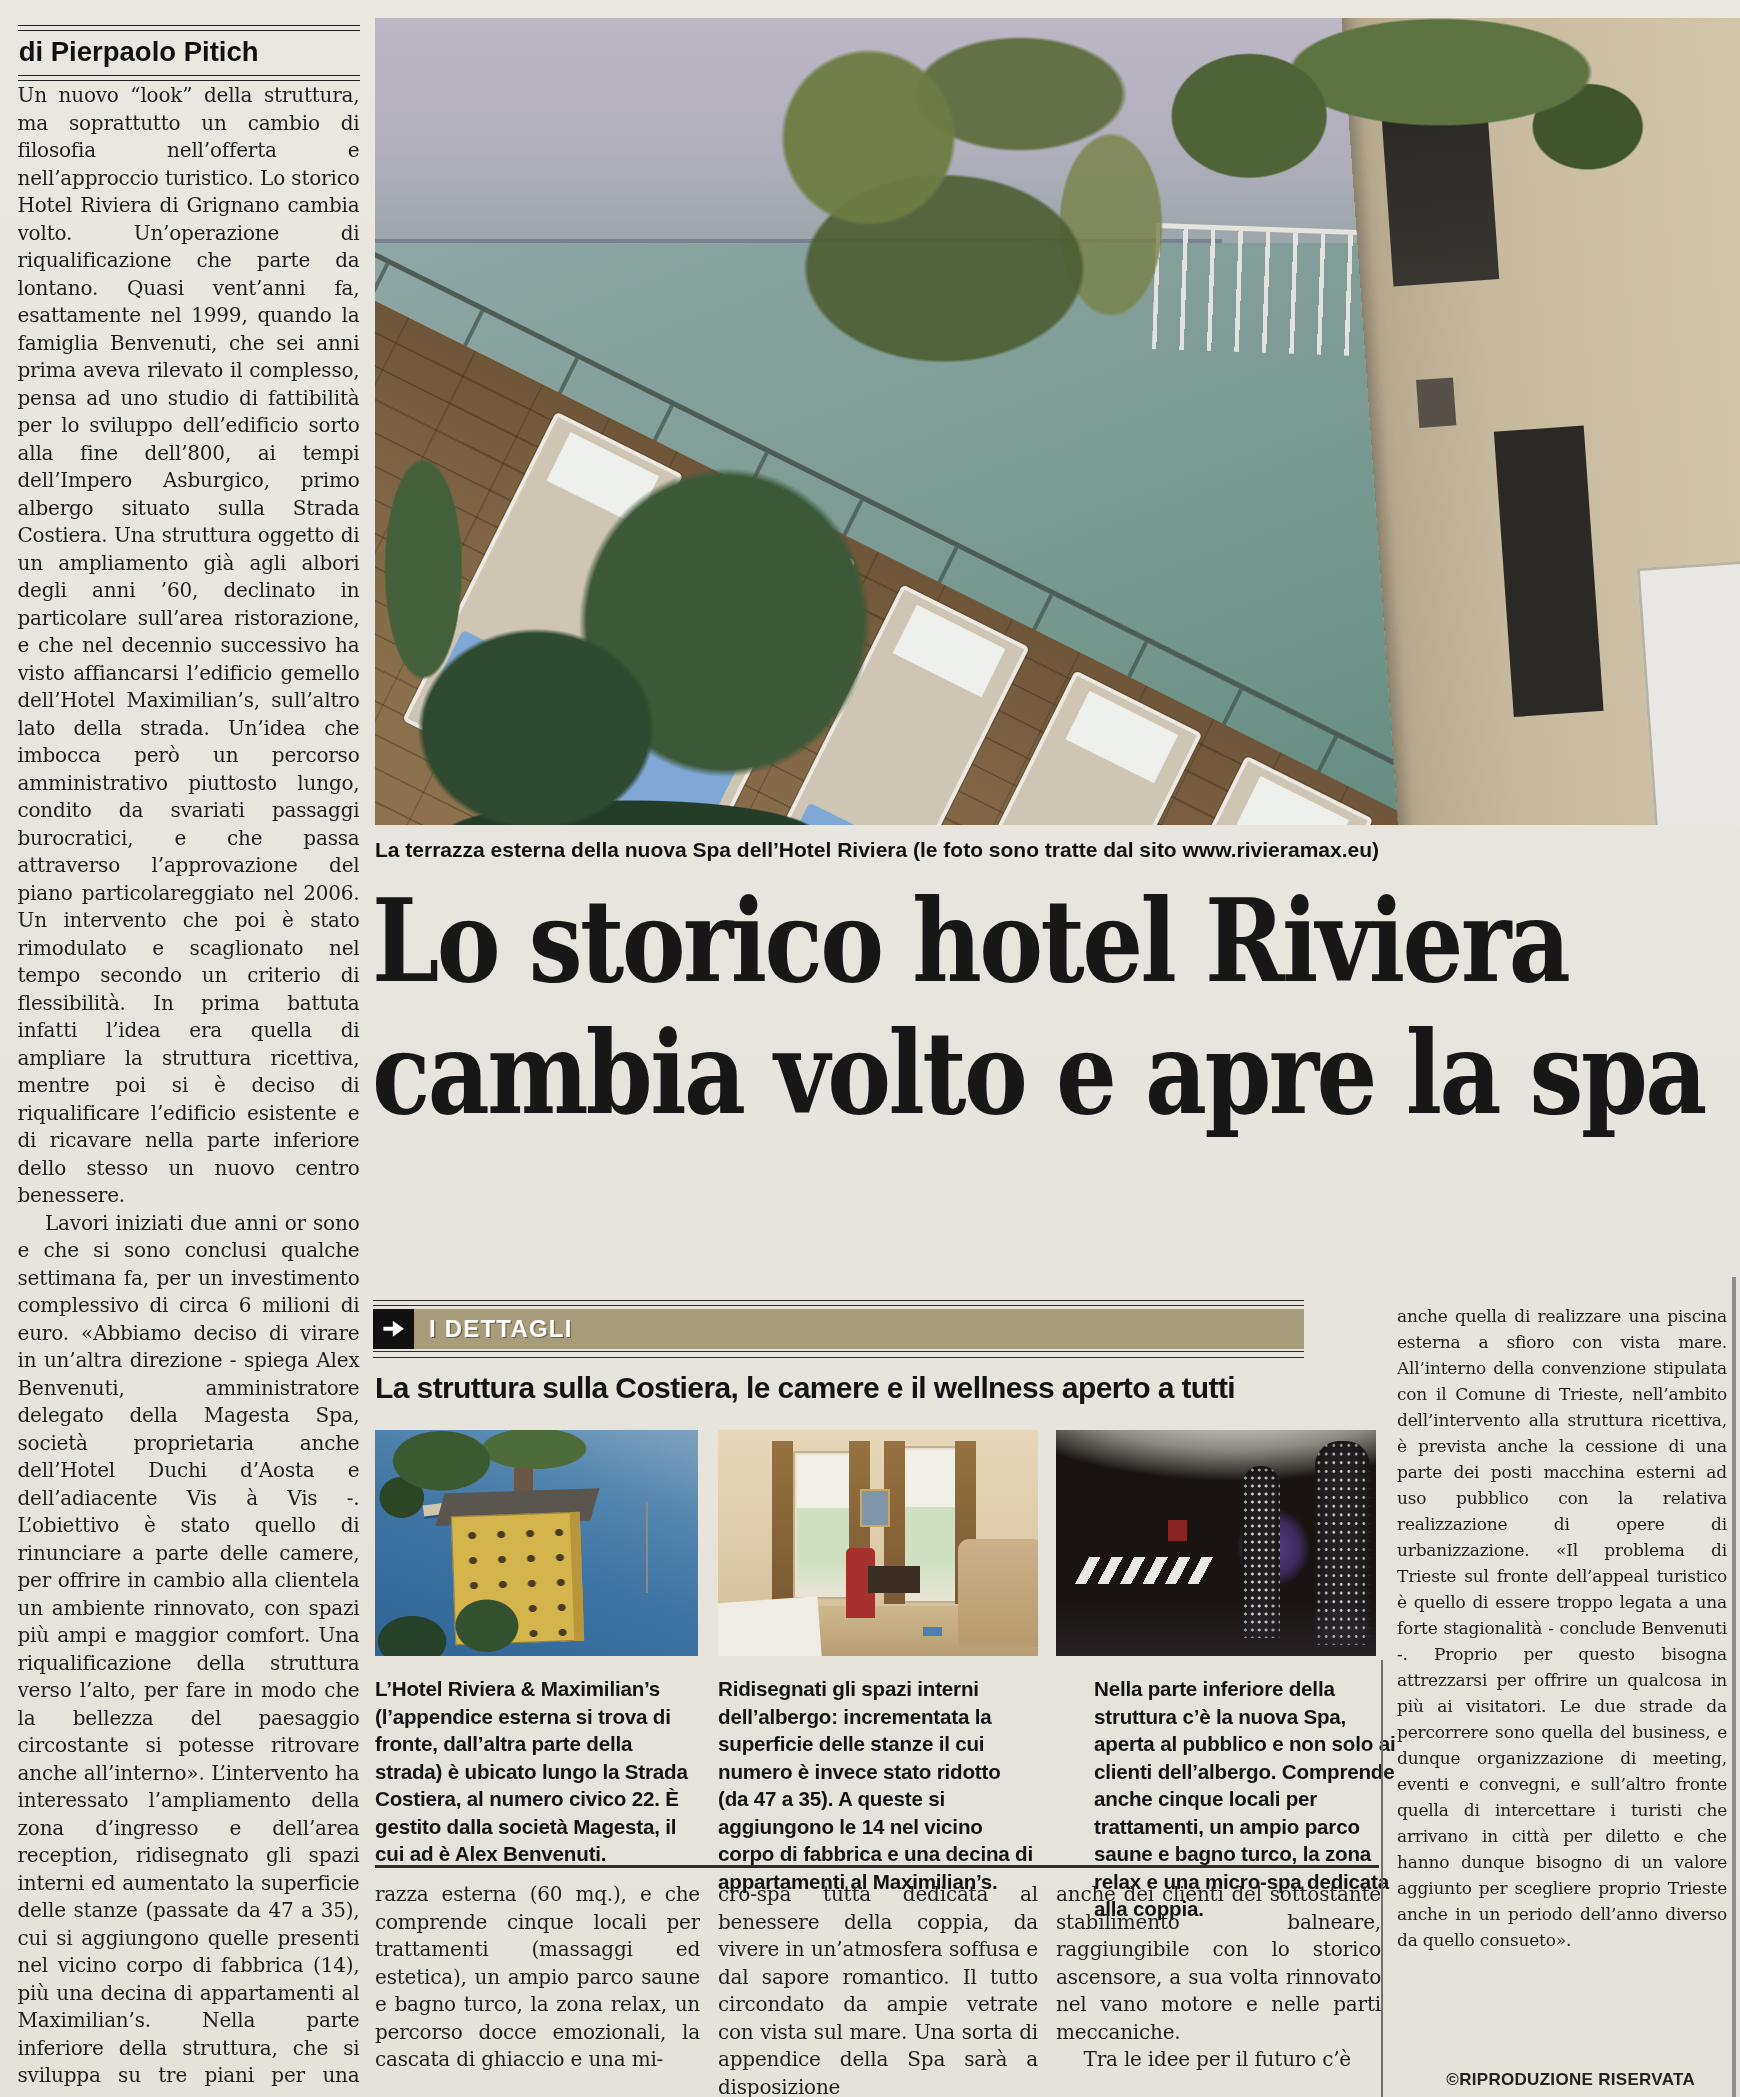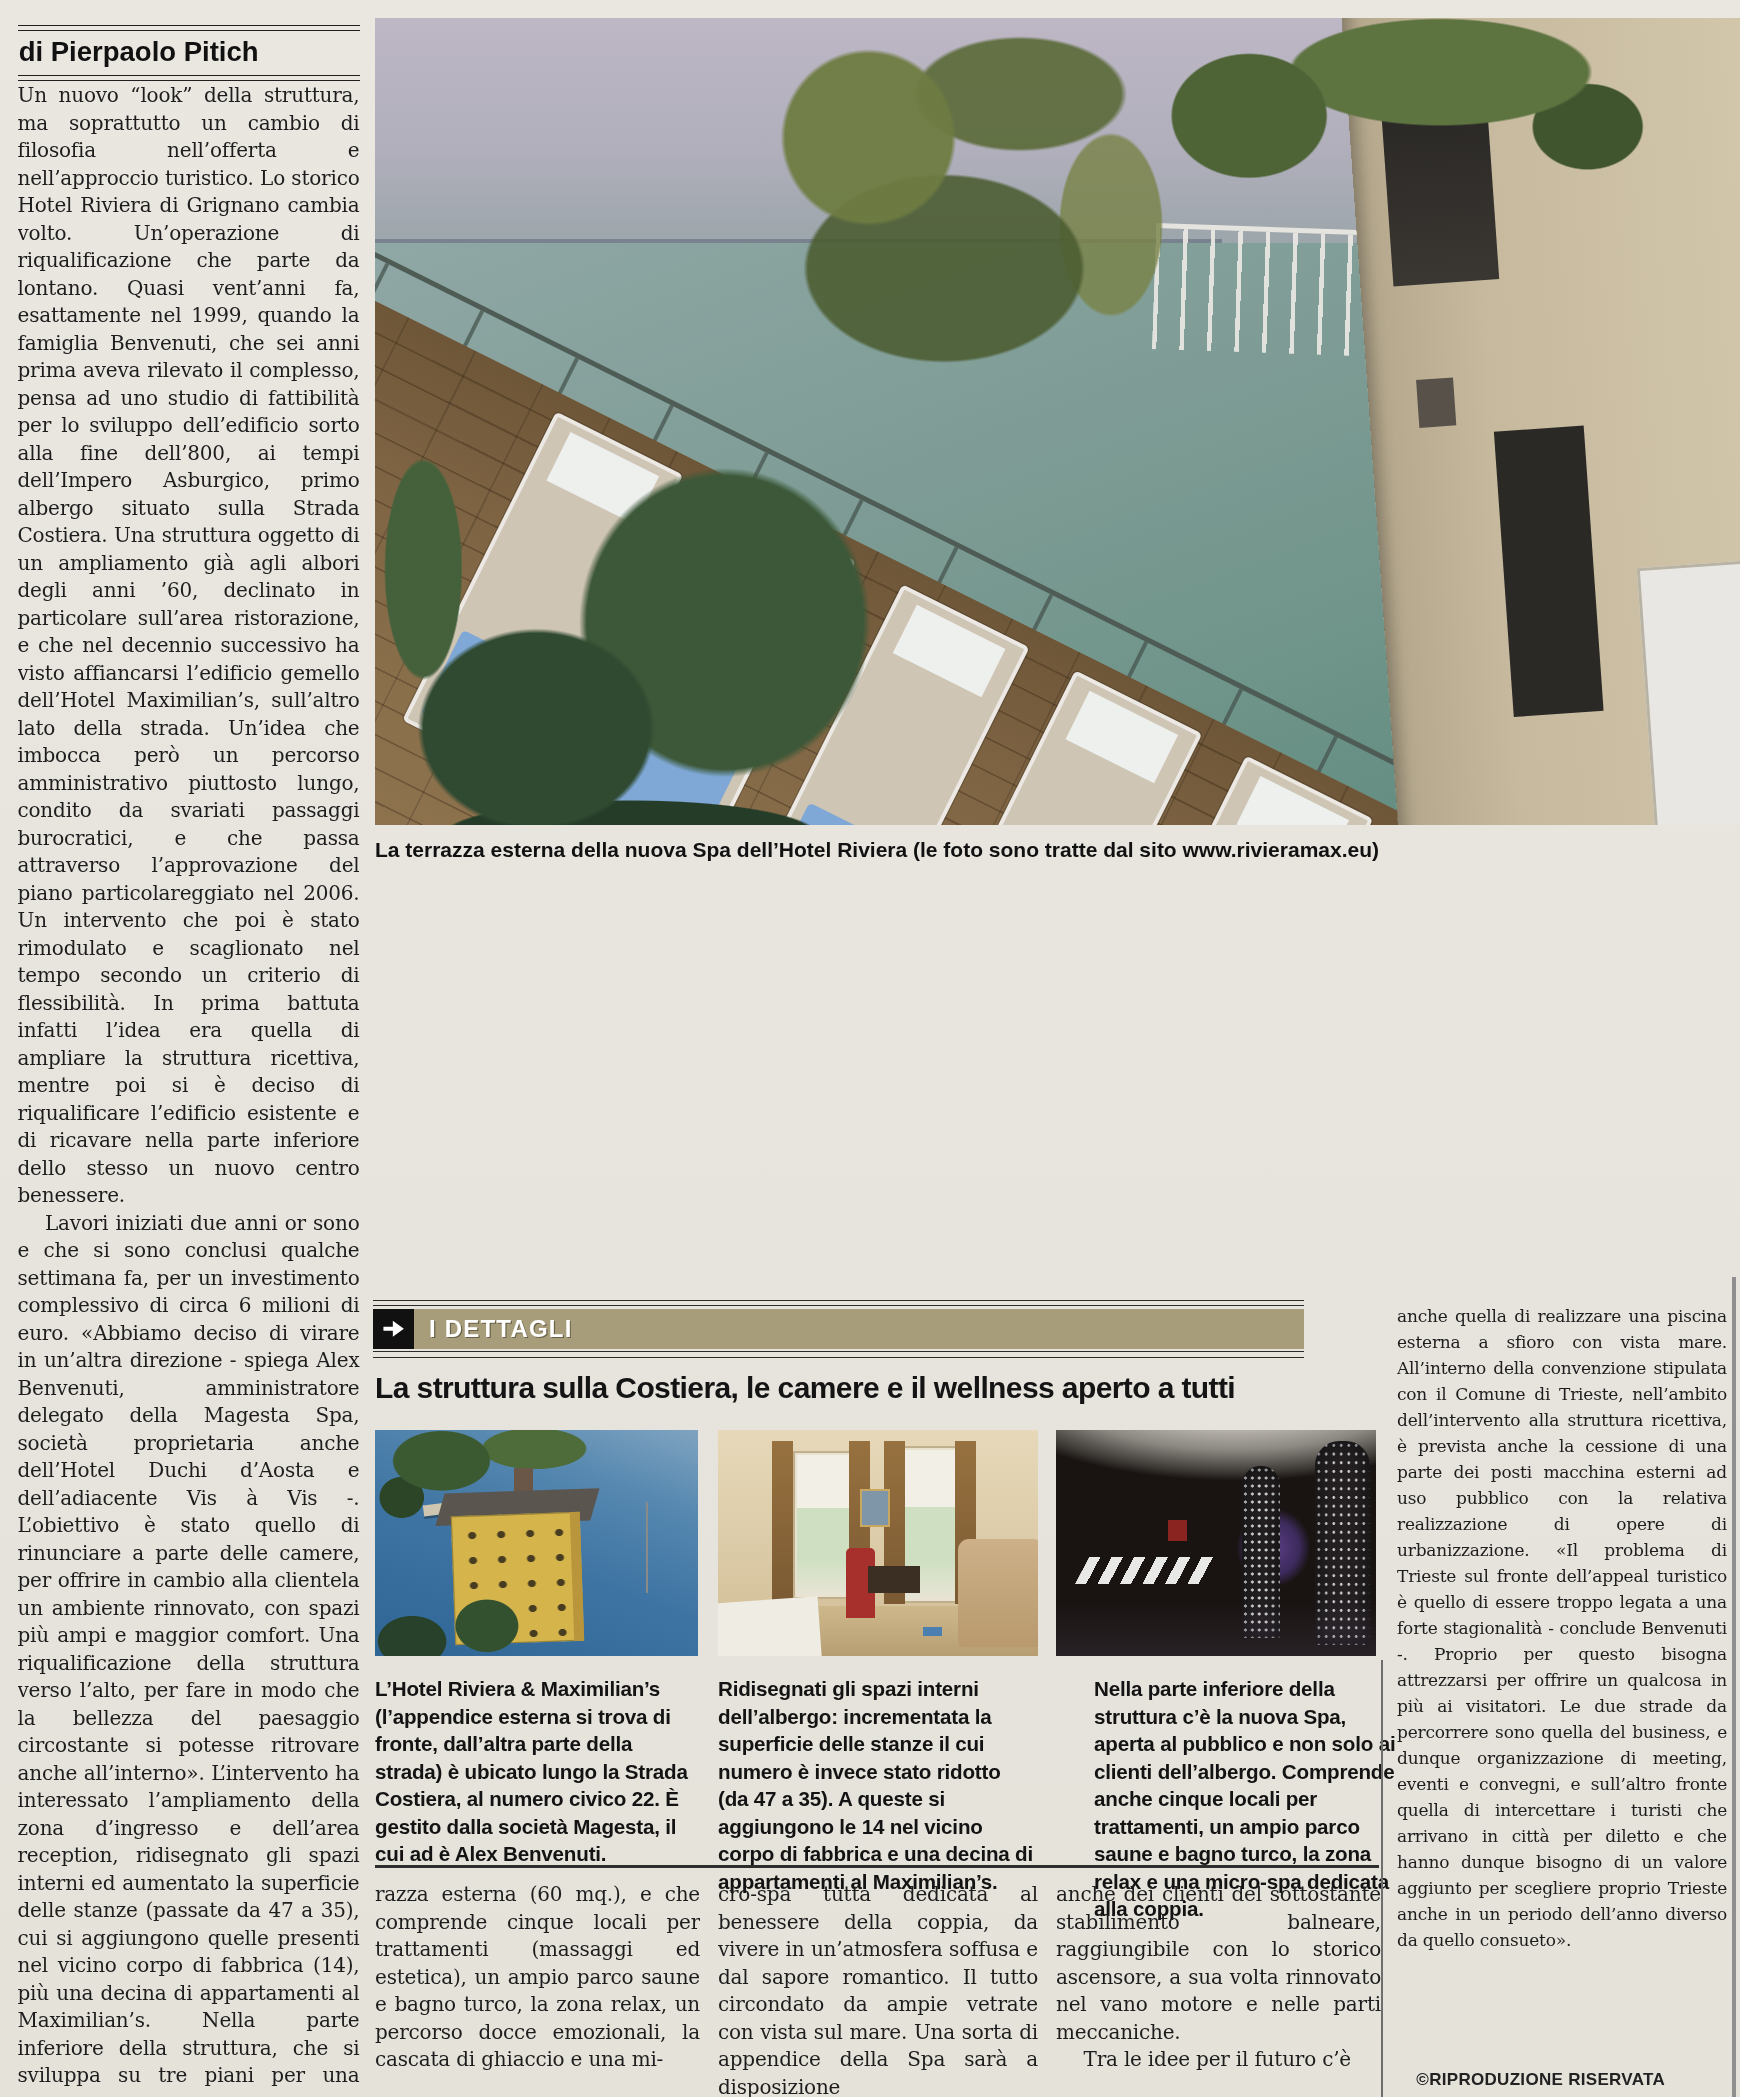--- a/index.html
+++ b/index.html
@@ -152,20 +152,24 @@
       <div class="mpw-win1"></div>
       <div class="mpw-win2"></div>
       <div class="mpw-vent"></div>
       <div class="mpw-door"></div>
     </div>
     <div class="mp-treestop"></div>
   </div>
 
   <div class="abs main-caption" style="left:375px;top:838px;width:1366px;">La terrazza esterna della nuova Spa dell’Hotel Riviera (le foto sono tratte dal sito www.rivieramax.eu)</div>
 
+  <h1 class="abs headline" style="left:372px;top:875px;width:1368px;">
+    <span class="hl-line">Lo storico hotel Riviera</span>
+    <span class="hl-line">cambia volto e apre la spa</span>
+  </h1>
 
 
   <div class="abs crosshead" style="left:375px;top:1371px;width:1005px;">La struttura sulla Costiera, le camere e il wellness aperto a tutti</div>
 
   <div class="abs" style="left:373px;top:1300px;width:931px;">
     <div class="rule-double" style="border-color:#2a2a2a;"></div>
     <div class="kicker-row">
       <div class="kicker-arrow">
         <svg width="27.5" height="27.5" viewBox="0 0 24 24">
             <path d="M3 10.2h8.2V5l9.6 7-9.6 7v-5.2H3z" fill="#ffffff"></path>
@@ -229,19 +233,19 @@
   </div>
   <div class="abs body-text" style="left:1056px;top:1881px;width:325px;height:216px;overflow:hidden;">
     <p>anche dei clienti del sottostante stabilimento balneare, raggiungibile con lo storico ascensore, a sua volta rinnovato nel vano motore e nelle parti meccaniche.</p>
     <p class="indent">Tra le idee per il futuro c’è</p>
   </div>
 
   <div class="abs body-text body-sm" style="left:1397px;top:1303px;width:330px;height:762px;overflow:hidden;">
     <p>anche quella di realizzare una piscina esterna a sfioro con vista mare. All’interno della convenzione stipulata con il Comune di Trieste, nell’ambito dell’intervento alla struttura ricettiva, è prevista anche la cessione di una parte dei posti macchina esterni ad uso pubblico con la relativa realizzazione di opere di urbanizzazione. «Il problema di Trieste sul fronte dell’appeal turistico è quello di essere troppo legata a una forte stagionalità - conclude Benvenuti -. Proprio per questo bisogna attrezzarsi per offrire un qualcosa in più ai visitatori. Le due strade da percorrere sono quella del business, e dunque organizzazione di meeting, eventi e convegni, e sull’altro fronte quella di intercettare i turisti che arrivano in città per diletto e che hanno dunque bisogno di un valore aggiunto per scegliere proprio Trieste anche in un periodo dell’anno diverso da quello consueto».</p>
   </div>
 
-  <div class="abs footer-copy" style="left:1335px;top:2070px;width:330px;">©RIPRODUZIONE RISERVATA</div>
+  <div class="abs footer-copy" style="left:1365px;top:2070px;width:330px;">©RIPRODUZIONE RISERVATA</div>
 
   <div class="abs vert-rule" style="left:1381px;top:1660px;width:1.9px;height:437px;background:#6e6e6e;"></div>
   <div class="abs vert-rule" style="left:1732px;top:1277px;width:3.7px;height:821px;"></div>
 
 </div>
 
 
 </body></html>

